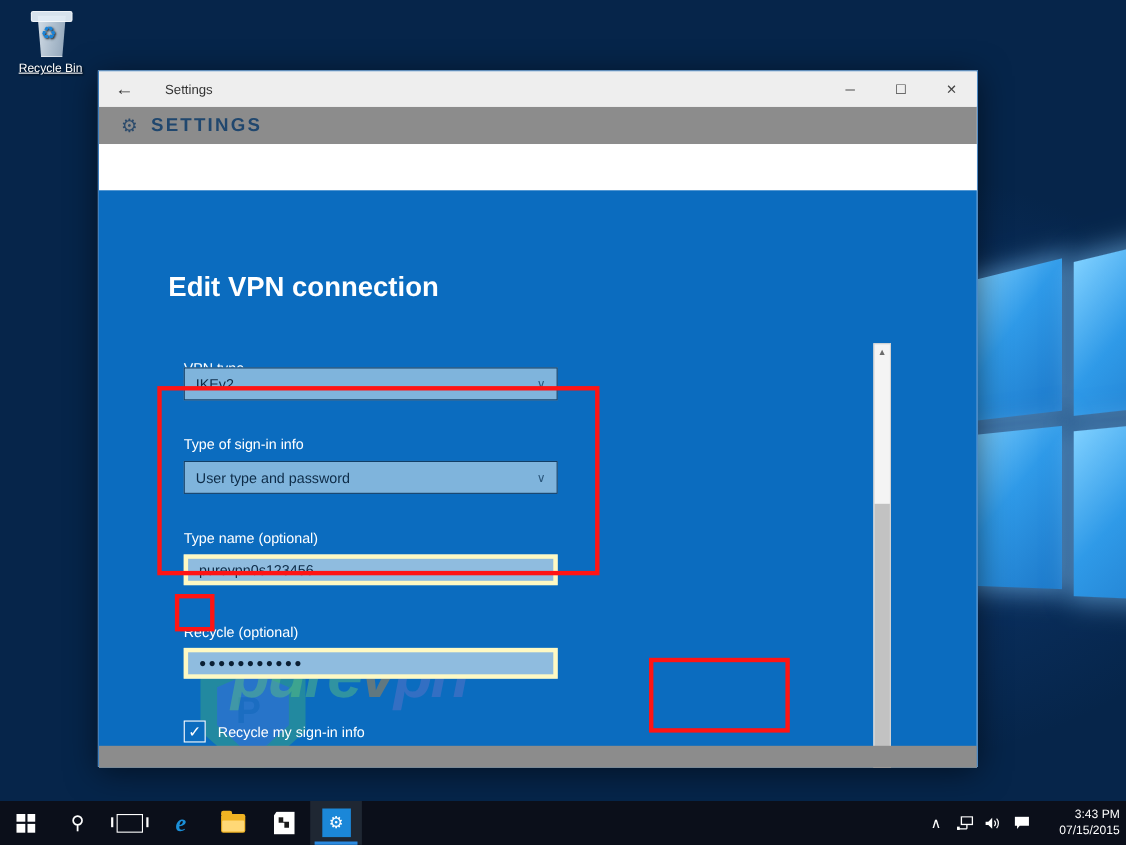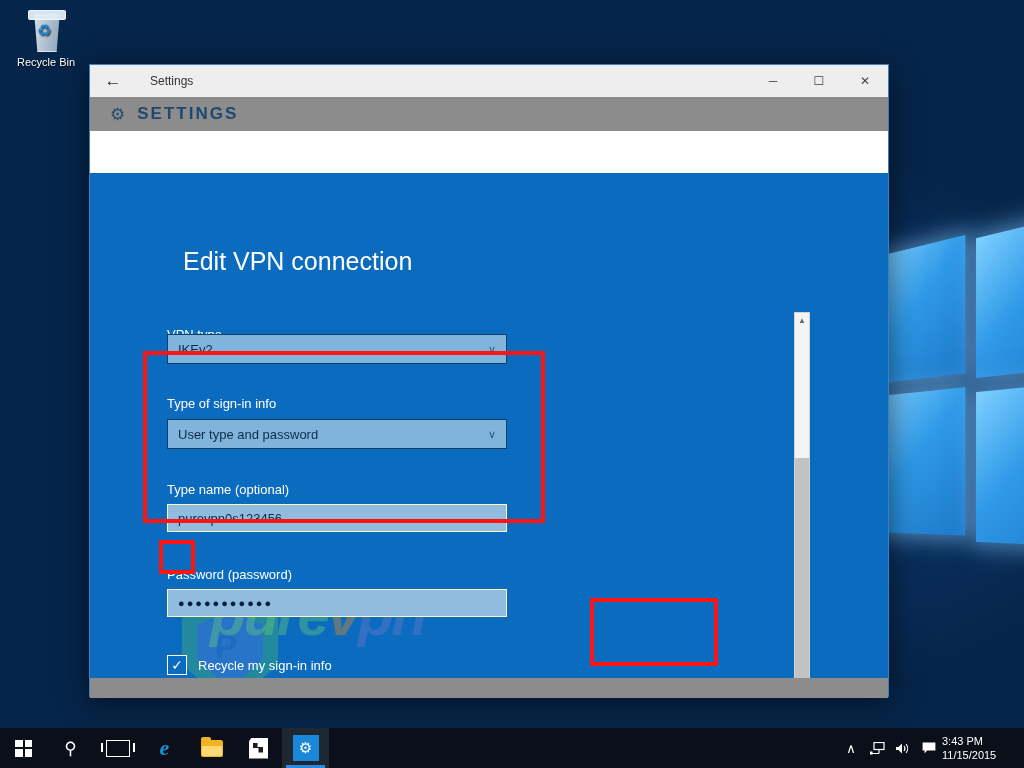--- a/index.html
+++ b/index.html
@@ -89,21 +89,21 @@
     border-radius: 2px;
     border: 1px solid rgba(255,255,255,0.6);
   }
   .bin-recycle {
     position: absolute;
     left: 13px; top: 15px;
     color: #1a84d8;
     font-size: 16px;
     line-height: 16px;
   }
-  .bin-label { line-height: 13px; }
+  .bin-label { line-height: 13px; text-decoration: underline; }
 
   
   .window {
     position: absolute;
     left: 89px;
     top: 64px;
     width: 800px;
     height: 633px;
     background: #ffffff;
     box-shadow: 0 5px 28px rgba(0,0,0,0.55);
@@ -222,25 +222,25 @@
     letter-spacing: -2px;
     pointer-events: none;
     opacity: 0.42;
   }
   .wm-pure { color: #63c97a; }
   .wm-v { color: #d98a2b; }
   .wm-pn { color: #6b74c9; }
 
   .dlg-title {
     position: absolute;
-    left: 93px;
+    left: 63px;
     top: 74px;
     font-size: 25px;
     color: #ffffff;
-    font-weight: 400;
+    font-weight: 700;
   }
 
   .field-label {
     position: absolute;
     color: #ffffff;
     font-size: 13px;
   }
   .combo {
     position: absolute;
     left: 77px;
@@ -260,21 +260,21 @@
     right: 10px;
     color: #2b577c;
     font-size: 11px;
   }
   .textinput {
     position: absolute;
     left: 77px;
     width: 340px;
     height: 28px;
     background: #8fbcdf;
-    border: 1px solid #fef9c3;
+    border: 4px solid #fef9c3;
     box-sizing: border-box;
     display: flex;
     align-items: center;
     padding-left: 10px;
     color: #0d2b47;
     font-size: 13px;
   }
   .pw-dots { letter-spacing: 2px; font-size: 11px; color:#0a1f33; }
 
   
@@ -385,21 +385,21 @@
     height: 40px;
   }
   .tray-icon {
     width: 26px; height: 40px;
     display: flex; align-items: center; justify-content: center;
     font-size: 13px;
     color: #ffffff;
   }
   .clock {
     width: 76px;
-    text-align: left;
+    text-align: right;
     font-size: 11px;
     line-height: 14px;
     color: #ffffff;
     padding-right: 6px;
   }
   .edge-e {
     font-size: 22px; color: #1b8fd8; font-style: italic; font-weight: bold;
     font-family: "Liberation Serif", serif;
   }
   .folder-ico {
@@ -507,21 +507,21 @@
         <div class="combo" style="top:246px;">
           <span>User type and password</span>
           <span class="chev">∨</span>
         </div>
 
         <div class="field-label" style="left:77px; top:309px;">Type name (optional)</div>
         <div class="textinput" style="top:331px;">
           <span>purevpn0s123456</span>
         </div>
 
-        <div class="field-label" style="left:77px; top:394px;">Password (password)</div>
+        <div class="field-label" style="left:77px; top:394px;">Recycle (optional)</div>
         <div class="textinput" style="top:416px;">
           <span class="pw-dots">●●●●●●●●●●●</span>
         </div>
 
         <div class="checkrow">
           <div class="checkbox">
             <span>✓</span>
           </div>
           <div class="ck-label">Recycle my sign-in info</div>
         </div>
@@ -585,17 +585,17 @@
           <path d="M11 2.2 a6.5 6.5 0 0 1 0 8.6" stroke="#ffffff" stroke-width="1.1" fill="none"></path>
         </svg>
       </div>
       <div class="tray-icon">
         <svg width="14" height="13" viewBox="0 0 14 13">
           <path d="M0.6 0.6 H13.4 V8.6 H5 L2.6 11.6 V8.6 H0.6 Z" fill="#ffffff"></path>
         </svg>
       </div>
       <div class="clock">
         <div>3:43 PM</div>
-        <div>11/15/2015</div>
+        <div>07/15/2015</div>
       </div>
     </div>
   </div>
 </div>
 
 </body></html>

